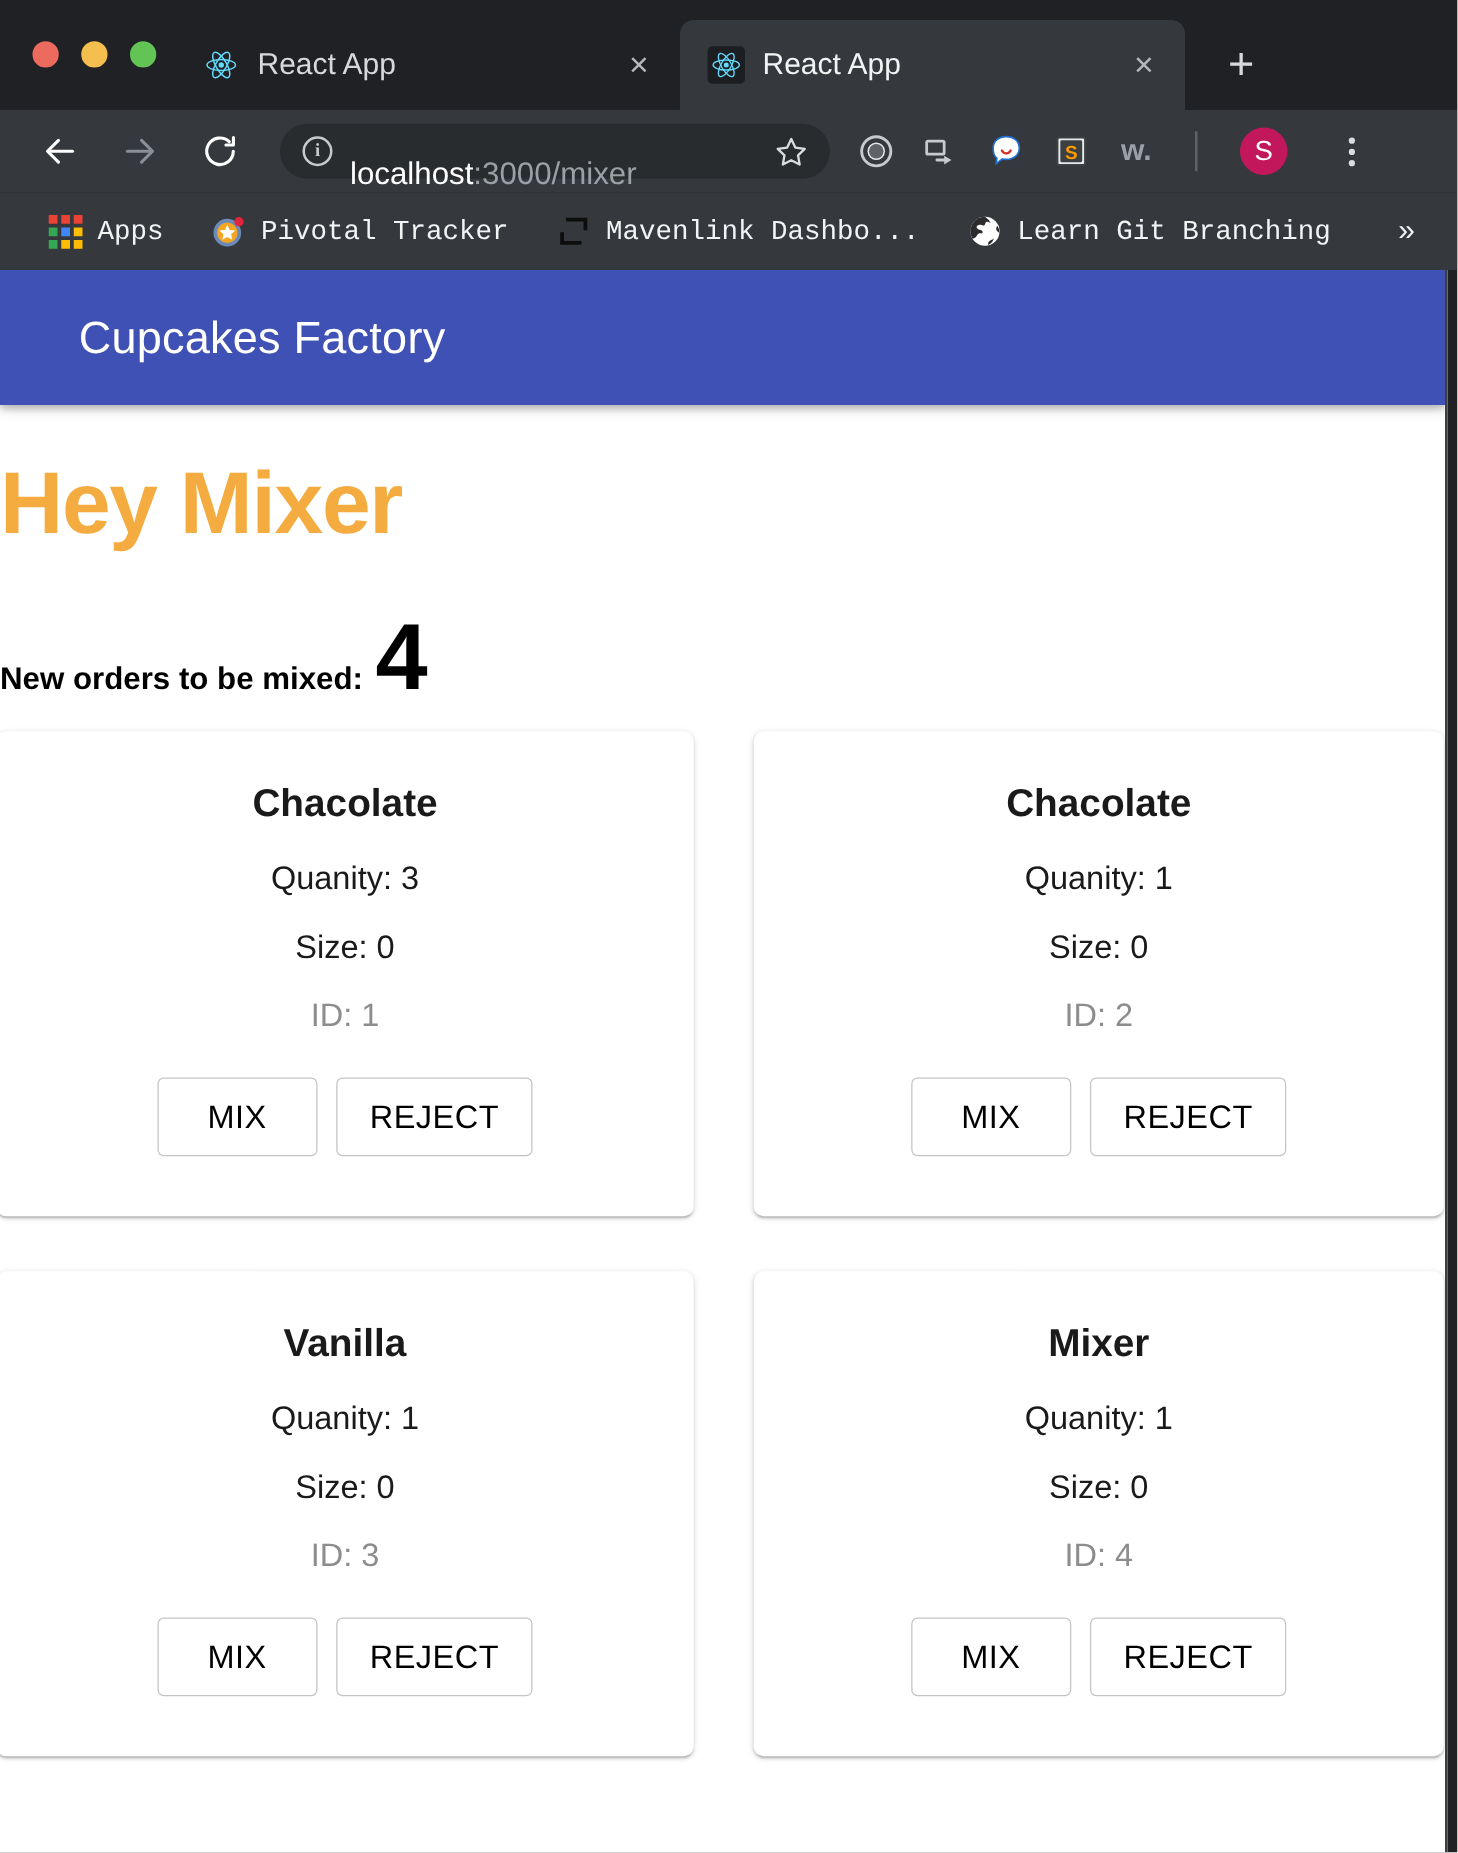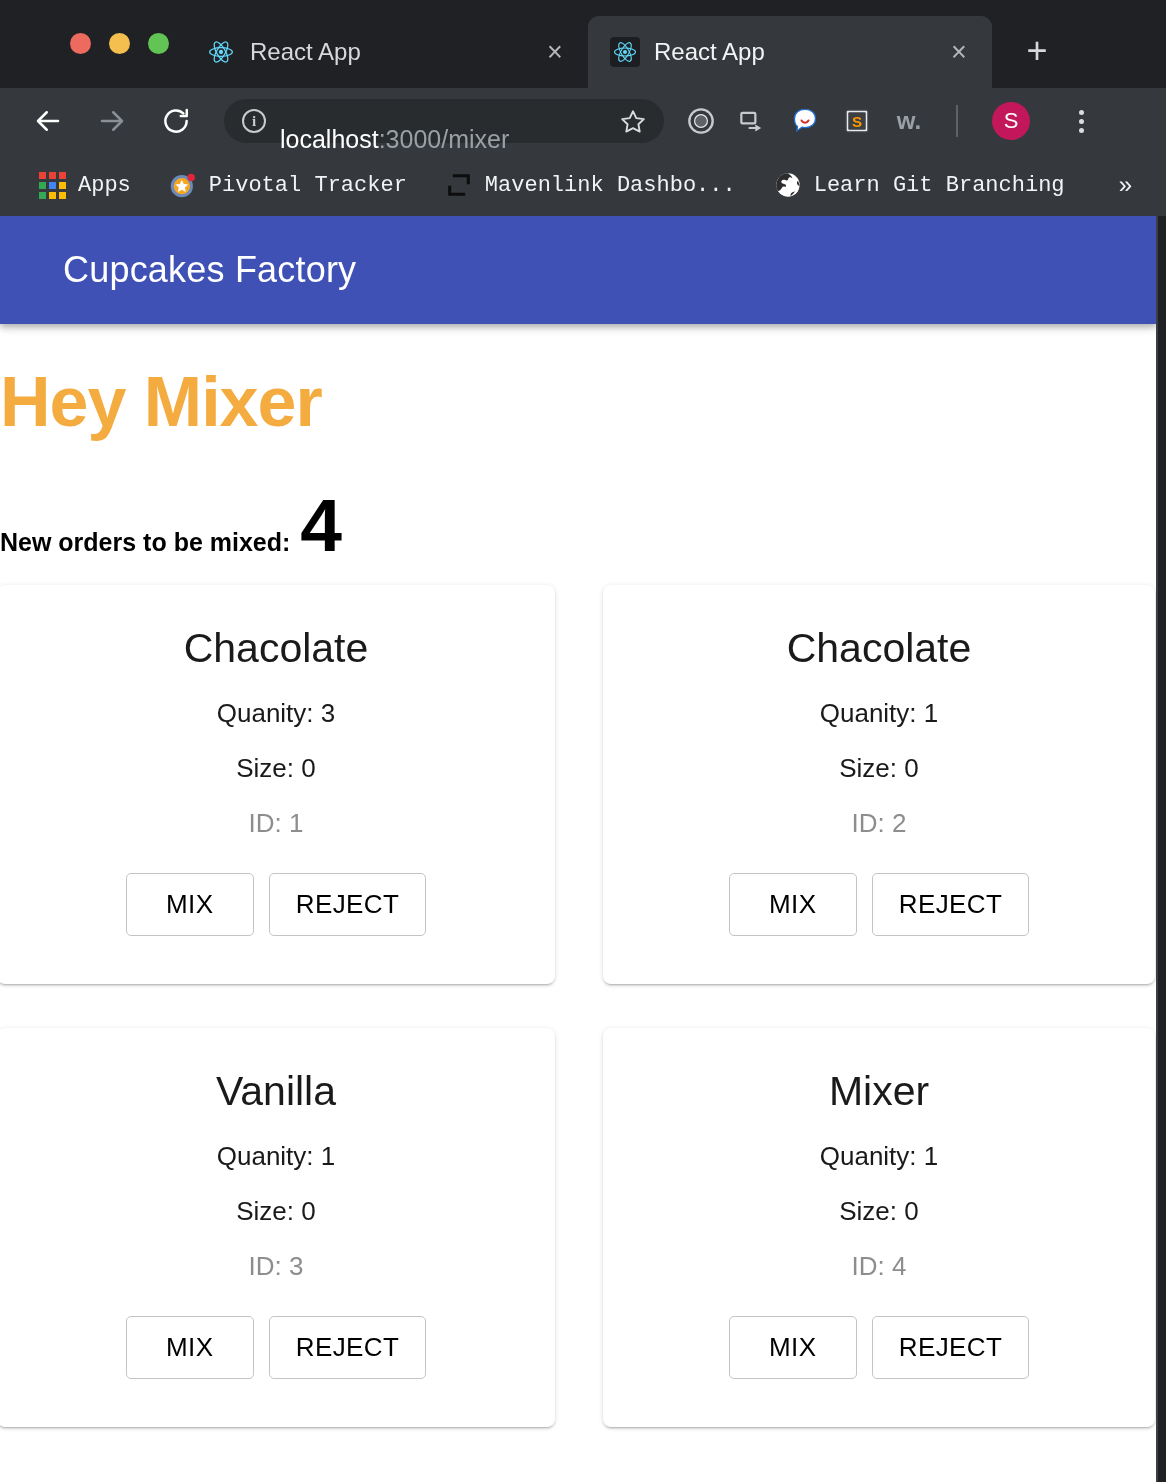--- a/index.html
+++ b/index.html
@@ -21,21 +21,20 @@
   }
 
   
   .tabstrip {
     position: relative;
     height: 88px;
     background: #202124;
     display: flex;
     align-items: flex-end;
     padding-left: 14px;
-    margin-left: 44px;
   }
 
   .traffic-lights {
     position: absolute;
     left: 26px;
     top: 33px;
     display: flex;
     gap: 18px;
     align-items: center;
   }
@@ -315,23 +314,23 @@
                 0 3px 1px -2px rgba(0,0,0,0.12),
                 0 1px 5px 0 rgba(0,0,0,0.12);
     padding: 40px 20px 48px 20px;
     display: flex;
     flex-direction: column;
     align-items: center;
     min-height: 378px;
   }
 
   .card-flavor {
-    font-size: 41px;
+    font-size: 31px;
     color: #1a1a1a;
-    font-weight: 400;
+    font-weight: 700;
     margin-bottom: 26px;
   }
   .card-line {
     font-size: 26px;
     color: #1a1a1a;
     margin-bottom: 24px;
   }
   .card-id {
     font-size: 26px;
     color: #8d8d8d;

